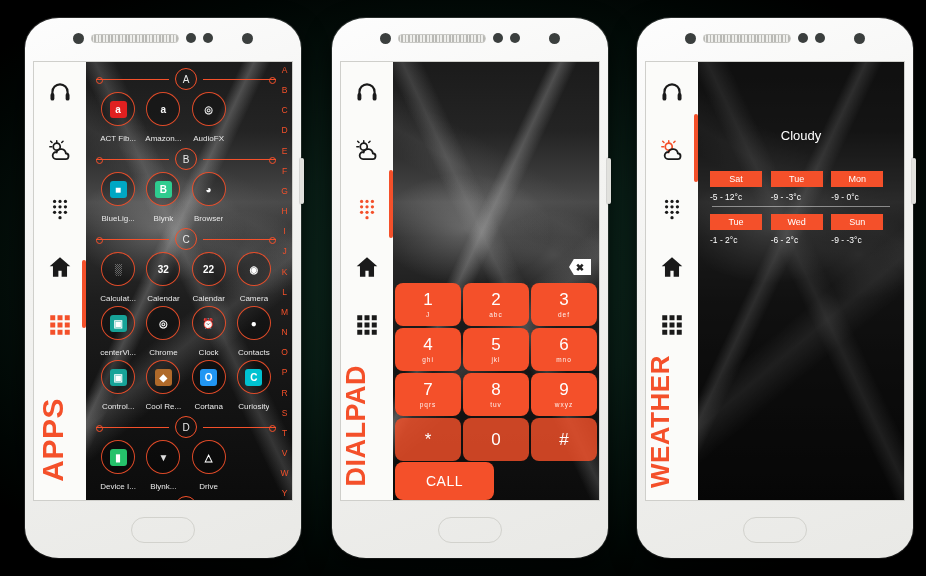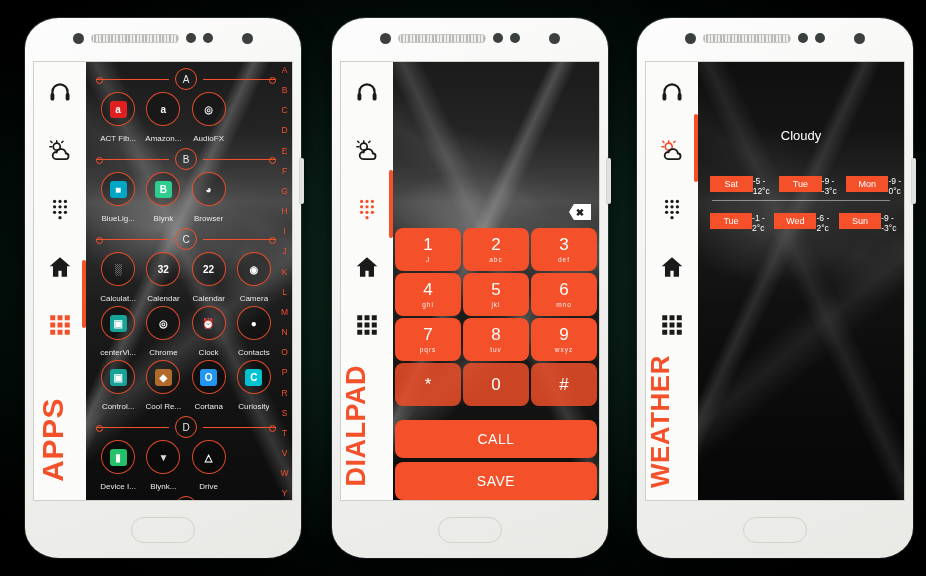--- a/index.html
+++ b/index.html
@@ -96,39 +96,39 @@
   .dial-wrap{position:absolute;inset:0;z-index:2;display:flex;flex-direction:column;justify-content:flex-end;}
   .del{align-self:flex-end;margin:0 8px 8px 0;width:22px;height:16px;background:#fff;
      clip-path:polygon(22% 0,100% 0,100% 100%,22% 100%,0 50%);
      display:flex;align-items:center;justify-content:center;color:#222;font-size:10px;font-weight:bold;}
   .keys{display:grid;grid-template-columns:repeat(3,1fr);gap:2px;padding:0 2px;}
   .key{background:#f4502a;border-radius:8px;height:43px;display:flex;flex-direction:column;
      align-items:center;justify-content:center;color:#fff;}
   .key .n{font-size:17px;line-height:1;}
   .key .s{font-size:6.5px;letter-spacing:1px;margin-top:3px;opacity:.92;}
   .key.blank{background:rgba(244,80,42,.82);}
-  .actions{display:grid;grid-template-columns:1fr;gap:4px;padding:14px 2px 0;}
+  .actions{display:grid;grid-template-columns:1fr 1fr;gap:4px;padding:1px 2px 0;}
   .act{background:#f4502a;border-radius:8px;height:38px;display:flex;align-items:center;
      justify-content:center;color:#fff;font-size:14px;letter-spacing:.5px;}
 
   
   .wx{position:absolute;inset:0;z-index:2;padding:14px 12px;color:#fff;}
   .wx-top{display:flex;align-items:flex-start;justify-content:space-between;}
   .wx-temp{font-size:34px;font-weight:300;line-height:1;margin-left:6px;}
   .wx-range{font-size:11px;margin:10px 0 0 10px;color:#efefef;}
   .wx-ico{position:relative;width:86px;height:86px;margin-right:2px;}
   .wx-ico .c1,.wx-ico .c2{position:absolute;border-radius:50%;}
   .wx-ico .c1{inset:4px;border:2.5px solid #f4502a;transform:rotate(-6deg);}
   .wx-ico .c2{inset:0;border:1.5px dotted #f4502a;transform:rotate(9deg);}
   .wx-ico svg{position:absolute;left:19px;top:20px;width:48px;height:46px;}
   .wx-cond{text-align:center;font-size:13px;margin-top:52px;}
   .wx-loc{text-align:center;font-size:10.5px;margin-top:9px;color:#ededed;}
   .fc{margin-top:28px;}
   .fc-row{display:flex;justify-content:space-between;margin-bottom:4px;}
-  .fc-col{flex:1;display:flex;flex-direction:row;align-items:center;}
+  .fc-col{flex:1;display:flex;flex-direction:column;align-items:flex-start;}
   .fc-day{background:#f4502a;color:#fff;font-size:9px;padding:3px 0;width:52px;text-align:center;}
   .fc-t{font-size:8.5px;color:#fff;margin-top:5px;}
   .fc-sep{height:1px;background:rgba(255,255,255,.45);margin:4px 2px 7px;}
 </style>
 </head>
 <body>
 
 <div class="stage">
 
   <div class="phone p1">
@@ -526,21 +526,20 @@
               </div>
               <div class="key blank">
                 <span class="n">0</span>
               </div>
               <div class="key blank">
                 <span class="n">#</span>
               </div>
             </div>
           <div class="actions">
             <div class="act">CALL</div>
-            <div class="act">SAVE</div>
           </div>
         </div>
       </div>
     </div>
     <div class="bezel-bottom">
       <div class="home-btn"></div>
     </div>
   </div>
 
   <div class="phone p3">

